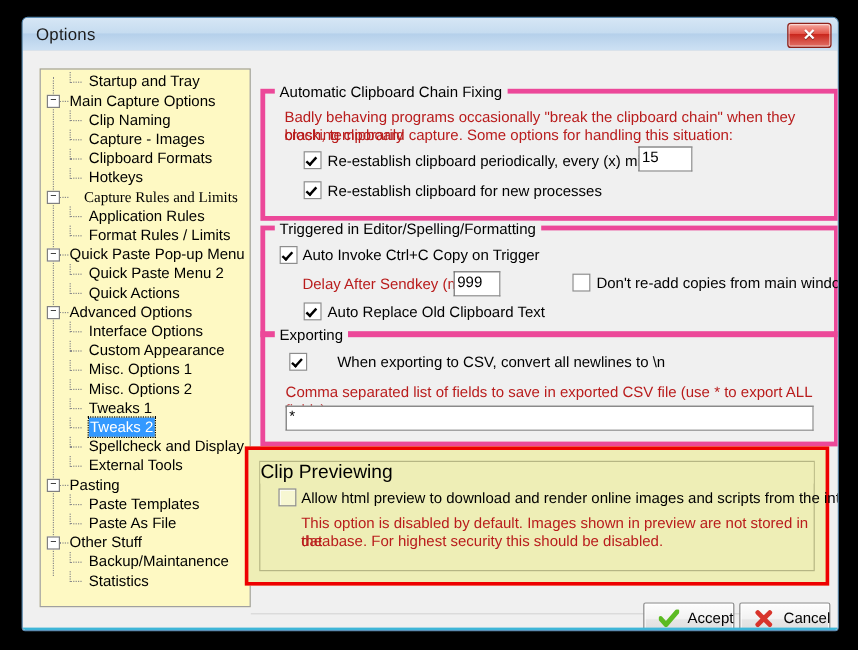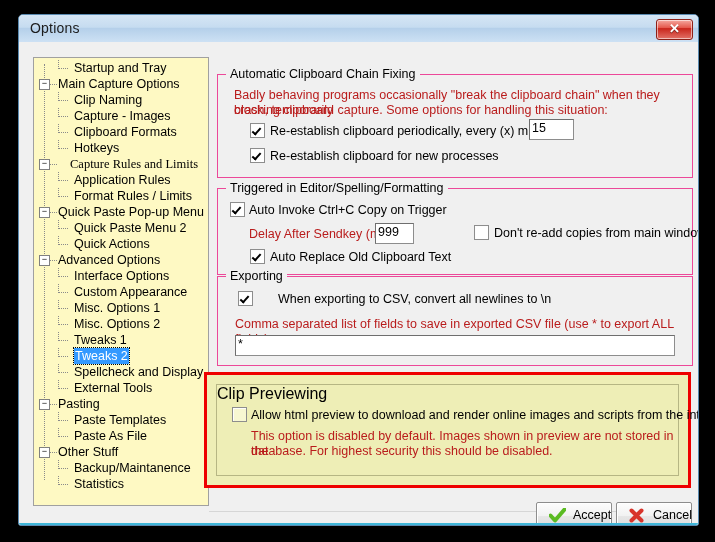--- a/index.html
+++ b/index.html
@@ -58,21 +58,21 @@
   }
   .vline{position:absolute;width:0;border-left:1px dotted #8a8a8a;}
   .hline{position:absolute;height:0;border-top:1px dotted #8a8a8a;}
   .pm{
     position:absolute;width:9px;height:9px;background:#fff;border:1px solid #808080;
     font-size:9px;line-height:7px;text-align:center;color:#000;cursor:pointer;
     font-family:"Liberation Sans",sans-serif;
   }
 
   
-  .group{position:absolute;border:1px solid #ec4899;background:transparent;}
+  .group{position:absolute;border:4px solid #ec4899;background:transparent;}
   .group > .glegend{
     position:absolute;top:-8px;left:8px;padding:0 4px;background:#f0f0f0;
     font-size:12.5px;color:#000;white-space:nowrap;
   }
   .gtext{position:absolute;font-size:12.5px;color:#b91c1c;line-height:15px;}
 
   
   .cb{
     position:absolute;width:13px;height:13px;background:#fff;
     border:1px solid #8d8d8d;box-shadow:1px 1px 0 #fdfdfd inset;

